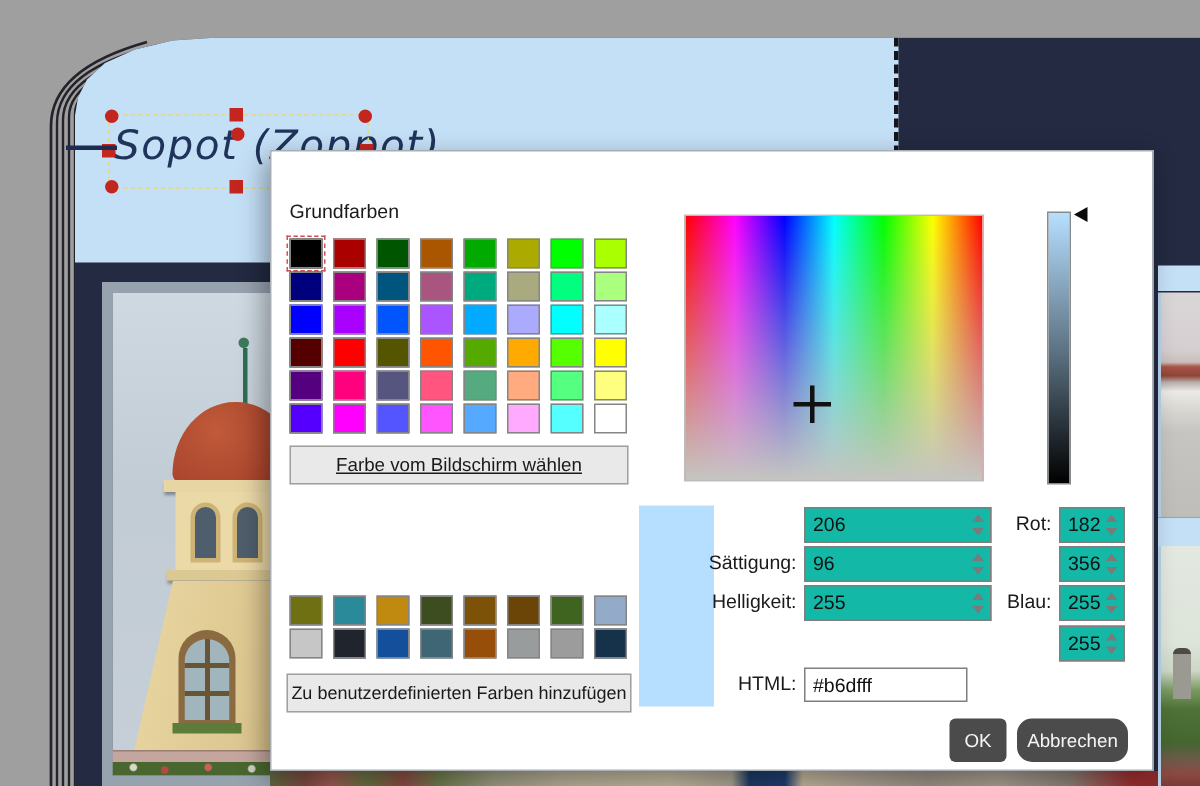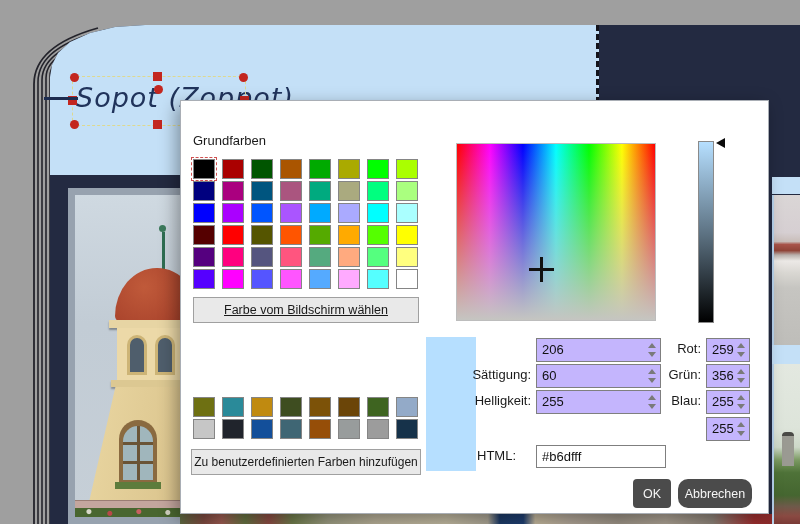--- a/index.html
+++ b/index.html
@@ -71,21 +71,21 @@
       background:linear-gradient(to bottom,rgba(197,197,193,0),rgba(197,197,193,1)),
                  linear-gradient(to right,#f00 0%,#f0f 16.7%,#00f 33.3%,#0ff 50%,#0f0 66.7%,#ff0 83.3%,#f00 100%);}
   .cross-h{left:348px;top:167px;width:25px;height:3px;background:#111;}
   .cross-v{left:359px;top:156px;width:3px;height:25px;background:#111;}
   #lum-slider{left:517px;top:40px;width:16px;height:182px;border:1px solid #8a8a8a;box-sizing:border-box;
       background:linear-gradient(to bottom,#b6dfff,#5b7080 52%,#000);}
   #lum-arrow{left:535px;top:37px;width:0;height:0;border-top:5px solid transparent;
              border-bottom:5px solid transparent;border-right:9px solid #0a0a0a;}
   #preview{left:245px;top:236px;width:50px;height:134px;}
   .flabel{font-size:13px;color:#1a1a1a;text-align:right;display:block;height:22px;line-height:22px;}
-  .spinbox{border:1px solid #7f7f7f;background:#c4b5fd;height:24px;box-sizing:border-box;position:absolute;}
+  .spinbox{border:1px solid #7f7f7f;background:#14b8a6;height:24px;box-sizing:border-box;position:absolute;}
   .spinval{position:absolute;left:5px;top:3px;font-size:13px;color:#111;}
   .spinarrows{position:absolute;right:3px;top:3px;width:9px;height:16px;}
   .spinarrows .up{position:absolute;top:1px;left:0;width:0;height:0;
       border-left:4.5px solid transparent;border-right:4.5px solid transparent;border-bottom:5px solid #7a7a7a;}
   .spinarrows .dn{position:absolute;bottom:1px;left:0;width:0;height:0;
       border-left:4.5px solid transparent;border-right:4.5px solid transparent;border-top:5px solid #7a7a7a;}
   #html-input{border:1px solid #7f7f7f;background:#fff;box-sizing:border-box;}
   .darkbtn{background:#4b4b4b;border:none;border-radius:4px;color:#f5f5f5;font-size:12.5px;
            font-family:"Liberation Sans",sans-serif;}
 </style>
@@ -230,44 +230,43 @@
 
   <div class="abs spinbox" style="left:355px;top:237px;width:125px;">
     <span class="spinval">206</span>
     <span class="spinarrows">
         <i class="up"></i>
         <i class="dn"></i>
       </span>
   </div>
   <span class="abs flabel" style="left:250px;top:263px;width:100px;">Sättigung:</span>
   <div class="abs spinbox" style="left:355px;top:263px;width:125px;">
-    <span class="spinval">60</span>
+    <span class="spinval">96</span>
     <span class="spinarrows">
         <i class="up"></i>
         <i class="dn"></i>
       </span>
   </div>
   <span class="abs flabel" style="left:250px;top:289px;width:100px;">Helligkeit:</span>
   <div class="abs spinbox" style="left:355px;top:289px;width:125px;">
     <span class="spinval">255</span>
     <span class="spinarrows">
         <i class="up"></i>
         <i class="dn"></i>
       </span>
   </div>
 
   <span class="abs flabel" style="left:420px;top:237px;width:100px;">Rot:</span>
   <div class="abs spinbox" style="left:525px;top:237px;width:44px;">
-    <span class="spinval">259</span>
-    <span class="spinarrows">
-        <i class="up"></i>
-        <i class="dn"></i>
-      </span>
-  </div>
-  <span class="abs flabel" style="left:420px;top:263px;width:100px;">Grün:</span>
+    <span class="spinval">182</span>
+    <span class="spinarrows">
+        <i class="up"></i>
+        <i class="dn"></i>
+      </span>
+  </div>
   <div class="abs spinbox" style="left:525px;top:263px;width:44px;">
     <span class="spinval">356</span>
     <span class="spinarrows">
         <i class="up"></i>
         <i class="dn"></i>
       </span>
   </div>
   <span class="abs flabel" style="left:420px;top:289px;width:100px;">Blau:</span>
   <div class="abs spinbox" style="left:525px;top:289px;width:44px;">
     <span class="spinval">255</span>
@@ -277,20 +276,20 @@
       </span>
   </div>
   <div class="abs spinbox" style="left:525px;top:316px;width:44px;">
     <span class="spinval">255</span>
     <span class="spinarrows">
         <i class="up"></i>
         <i class="dn"></i>
       </span>
   </div>
 
-  <span class="abs flabel" style="left:235px;top:344px;width:100px;">HTML:</span>
-  <div class="abs spinbox" id="html-input" style="left:355px;top:344px;width:130px;height:23px;">
+  <span class="abs flabel" style="left:250px;top:344px;width:100px;">HTML:</span>
+  <div class="abs spinbox" id="html-input" style="left:355px;top:344px;width:109px;height:23px;">
     <span class="spinval">#b6dfff</span>
   </div>
 
   <button class="abs darkbtn" style="left:452px;top:378px;width:38px;height:29px;">OK</button>
   <button class="abs darkbtn" style="left:497px;top:378px;width:74px;height:29px;border-radius:10px;">Abbrechen</button>
 </div>
 
 </body></html>

